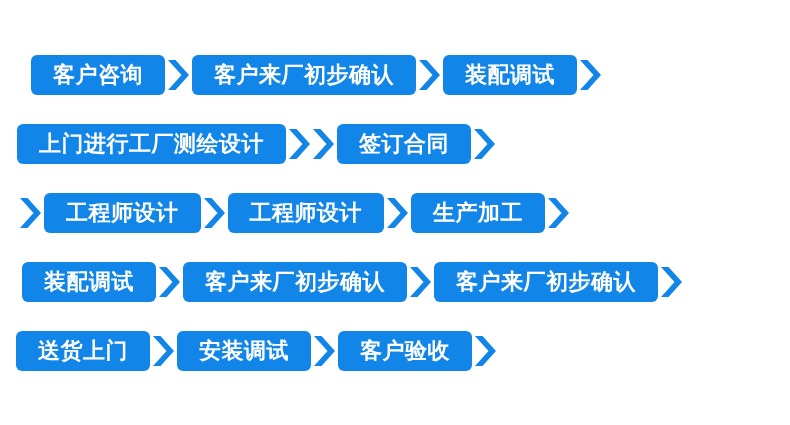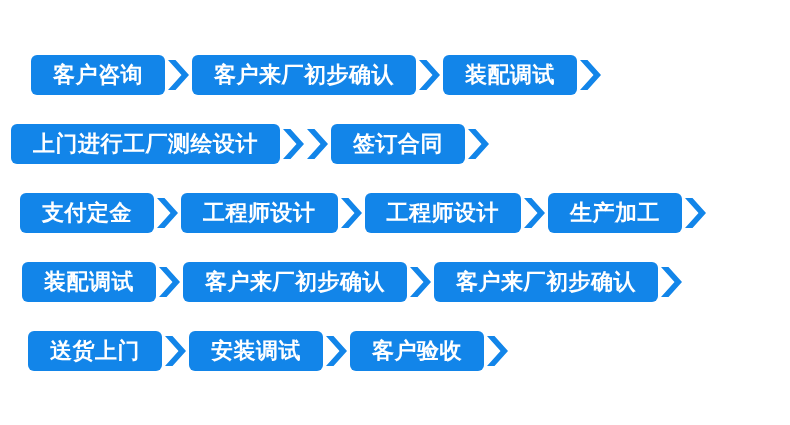--- a/index.html
+++ b/index.html
@@ -18,24 +18,24 @@
     font-family: "Liberation Sans", "DejaVu Sans", sans-serif;
   }
   .flow-row {
     display: flex;
     align-items: center;
     column-gap: 3px;
     height: 40px;
     margin-bottom: 29px;
   }
   .flow-row:nth-child(1) { margin-left: 31px; }
-  .flow-row:nth-child(2) { margin-left: 11px; }
+  .flow-row:nth-child(2) { margin-left: 17px; }
   .flow-row:nth-child(3) { margin-left: 20px; }
   .flow-row:nth-child(4) { margin-left: 22px; }
-  .flow-row:nth-child(5) { margin-left: 28px; margin-bottom: 0; font-family: Liberation Serif, serif; }
+  .flow-row:nth-child(5) { margin-left: 16px; margin-bottom: 0; font-family: Liberation Serif, serif; }
   .flow-step {
     background: #1285e9;
     color: #ffffff;
     font-size: 22px;
     font-weight: bold;
     line-height: 40px;
     height: 40px;
     padding: 0 22px;
     border-radius: 6px;
     white-space: nowrap;
@@ -86,21 +86,20 @@
         </svg>
       </span>
       <div class="flow-step">签订合同</div>
       <span class="flow-arrow">
         <svg width="21" height="30" viewBox="0 0 21 30" xmlns="http://www.w3.org/2000/svg">
           <path d="M0 0 H7.5 L21 15 L7.5 30 H0 L13.5 15 Z" fill="#1285e9"></path>
         </svg>
       </span>
     </div>
     <div class="flow-row">
-      <div class="flow-step">支付定金</div>
       <span class="flow-arrow">
         <svg width="21" height="30" viewBox="0 0 21 30" xmlns="http://www.w3.org/2000/svg">
           <path d="M0 0 H7.5 L21 15 L7.5 30 H0 L13.5 15 Z" fill="#1285e9"></path>
         </svg>
       </span>
       <div class="flow-step">工程师设计</div>
       <span class="flow-arrow">
         <svg width="21" height="30" viewBox="0 0 21 30" xmlns="http://www.w3.org/2000/svg">
           <path d="M0 0 H7.5 L21 15 L7.5 30 H0 L13.5 15 Z" fill="#1285e9"></path>
         </svg>

